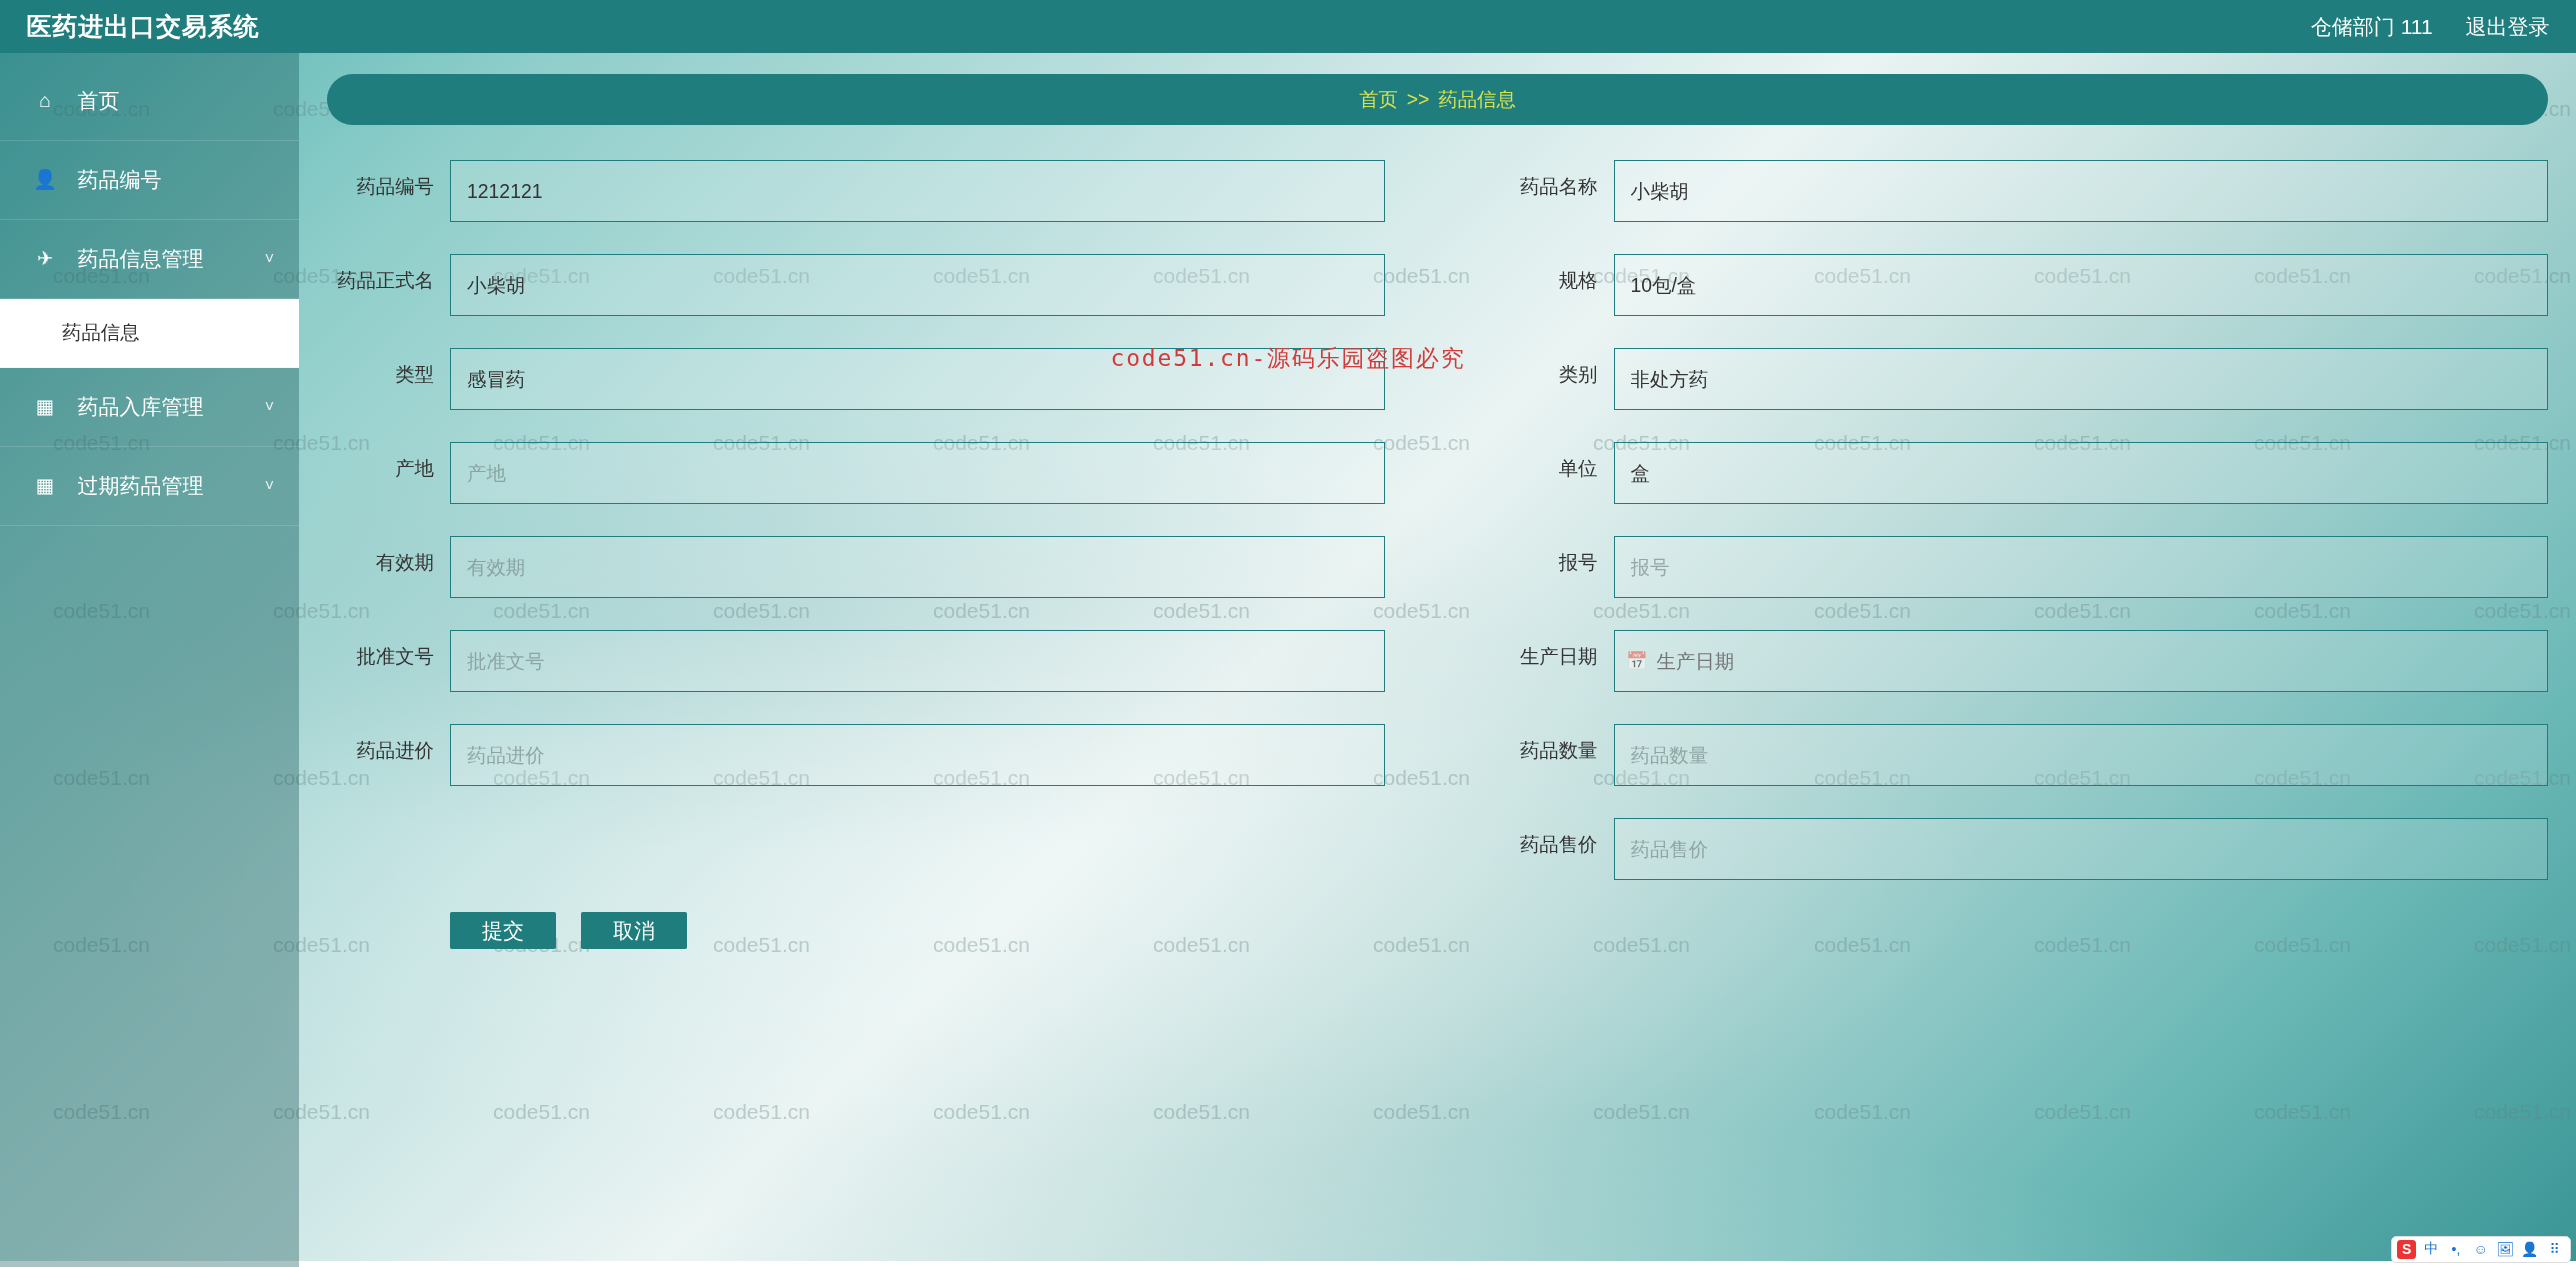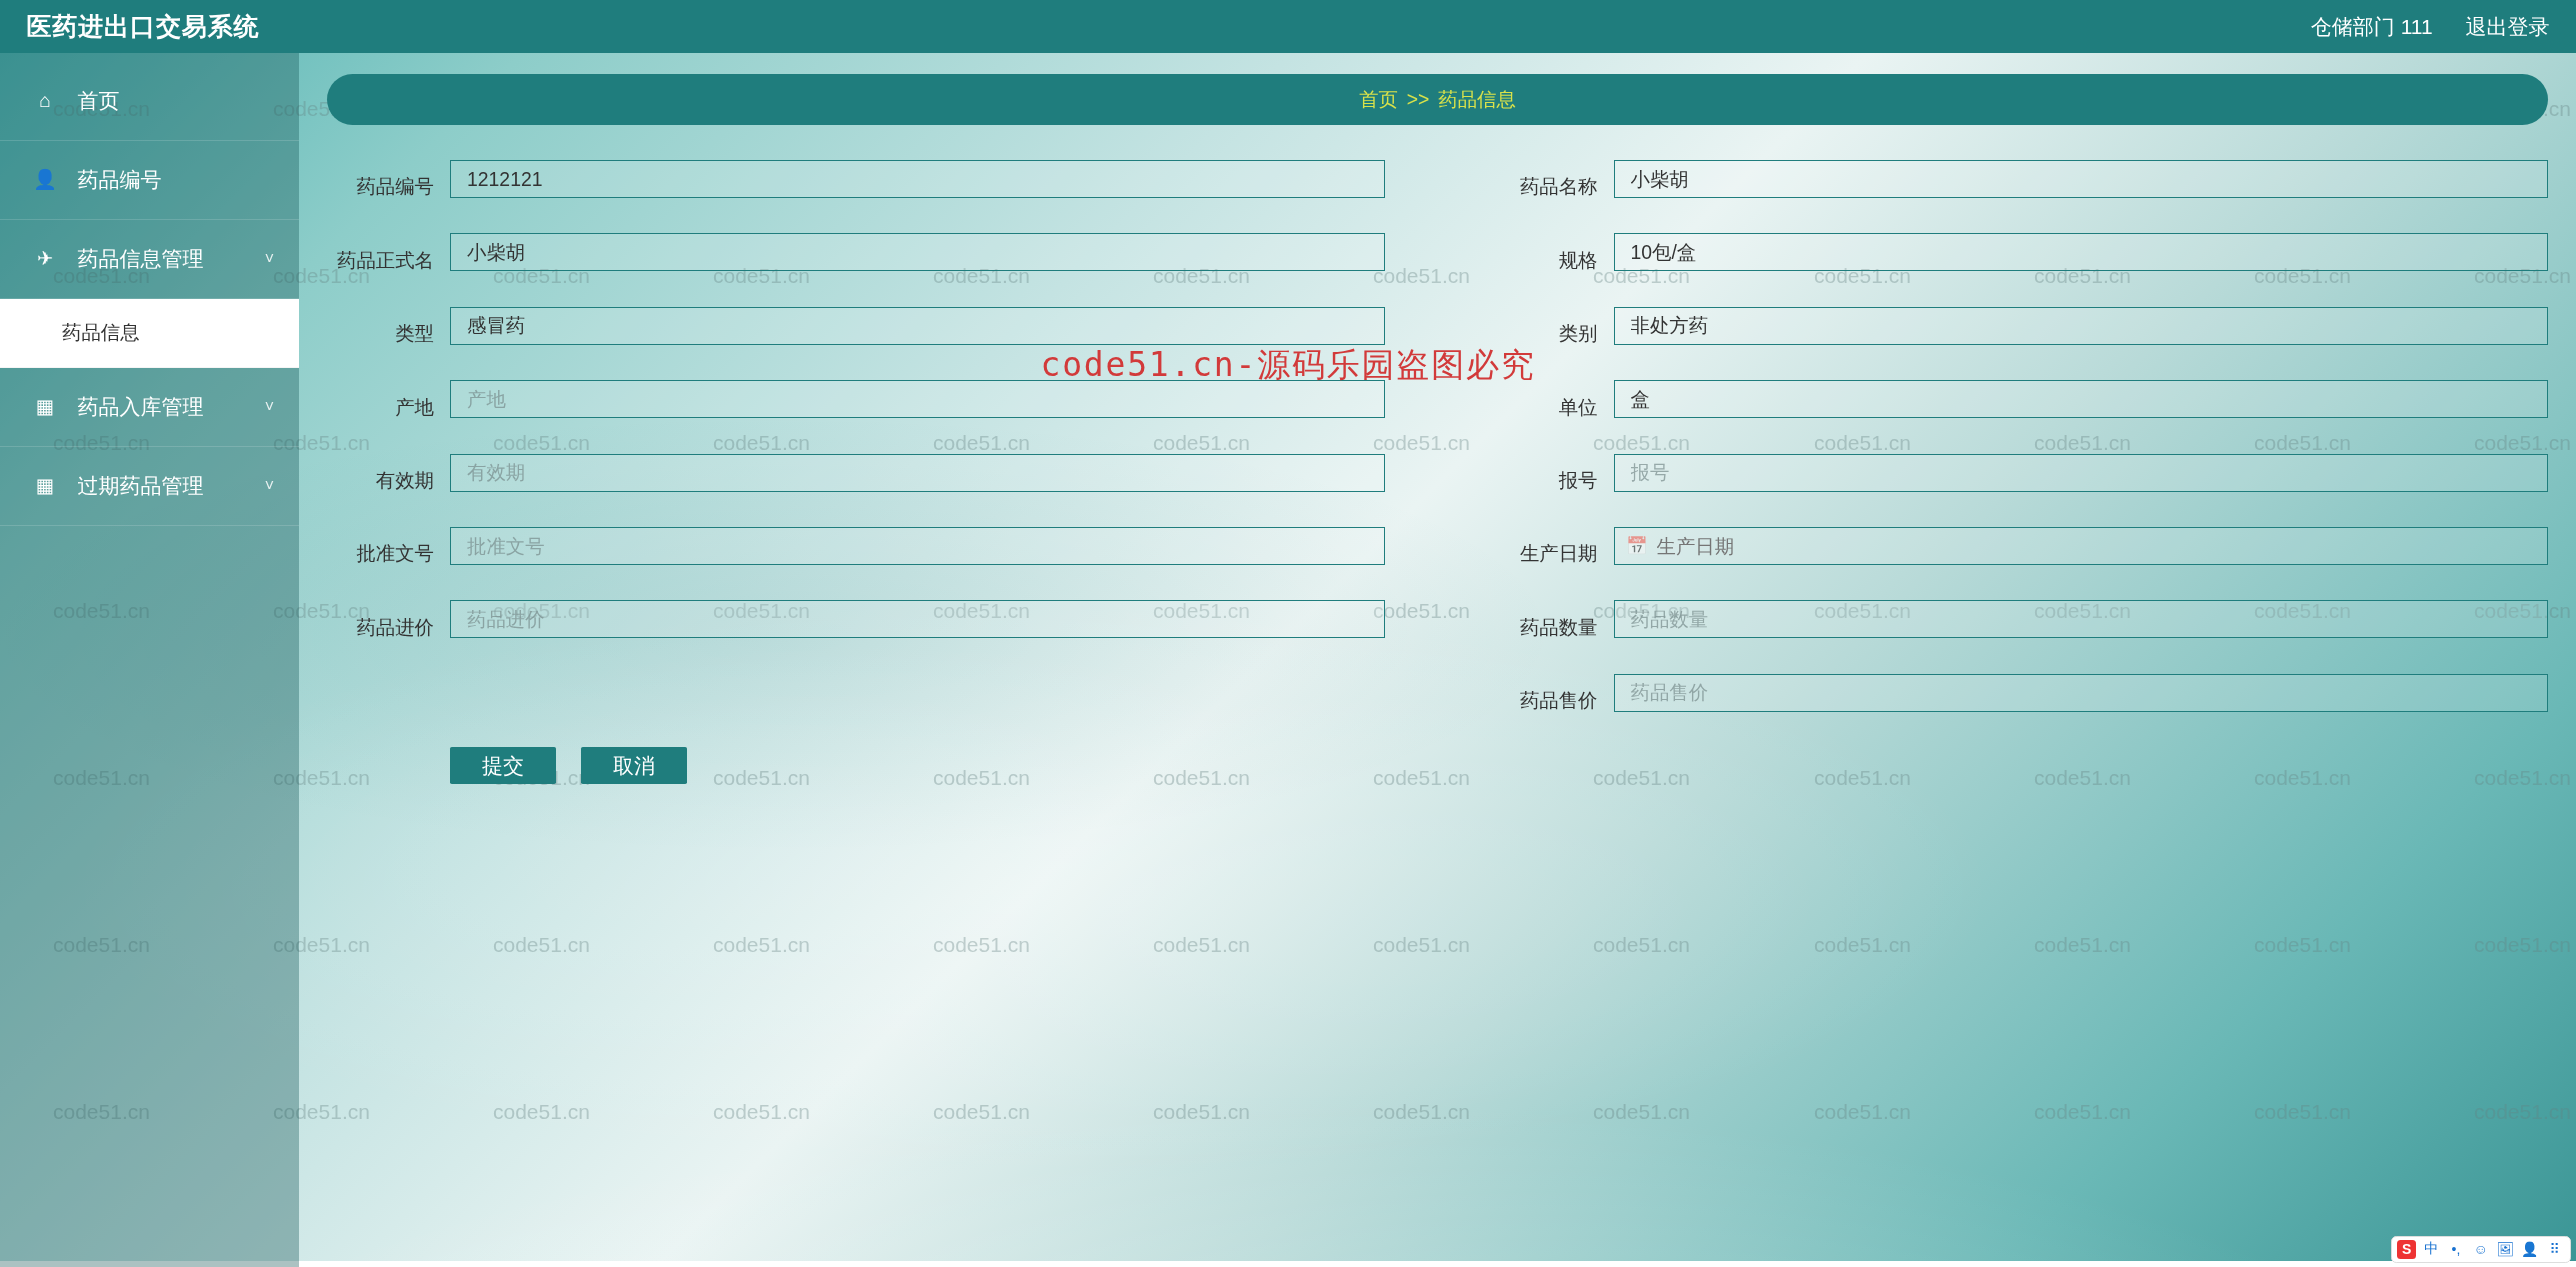--- a/index.html
+++ b/index.html
@@ -66,21 +66,21 @@
 }
 .breadcrumb .home { color: #d9e24a; }
 .breadcrumb .sep { color: #d9e24a; margin: 0 8.8px; }
 .breadcrumb .cur { color: #d9e24a; }
 .form { display: grid; grid-template-columns: 1fr 1fr; column-gap: 106px; }
 .col { display: flex; flex-direction: column; }
 .row { display: flex; align-items: flex-start; margin-bottom: 32px; }
 .lbl { width: 123px; text-align: right; padding-right: 16px; color: #333; font-size: 19.4px; padding-top: 12.3px; line-height: 1.5; }
 .inp {
   flex: 1;
-  height: 38px;
+  height: 62px;
   border: 1.8px solid #1f7d7d;
   background: rgba(255,255,255,0.15);
   padding: 0 16px;
   font-size: 19.4px;
   color: #333;
   outline: none;
 }
 .inp::placeholder { color: rgba(120,140,140,0.7); }
 .inp-date { position: relative; }
 .inp-date::before {
@@ -90,21 +90,21 @@
 .inp-date input { padding-left: 42px; width: 100%; height: 100%; border: none; background: transparent; font-size: 19.4px; }
 .actions { grid-column: 1 / -1; padding-left: 123px; display: flex; gap: 25px; }
 .btn {
   min-width: 106px; height: 37px;
   background: #1f7d7d; color: #fff;
   border: none; font-size: 21px;
   cursor: pointer; border-radius: 1.8px;
 }
 .center-wm {
   position: absolute; left: 50%; top: 343px; transform: translateX(-50%);
-  color: #d23a3a; font-size: 33px; font-family: "SimSun", monospace;
+  color: #d23a3a; font-size: 23px; font-family: "SimSun", monospace;
   letter-spacing: 1.8px; z-index: 6; pointer-events: none; white-space: nowrap;
 }
 .ime-bar {
   position: absolute; bottom: 5.3px; right: 5.3px; z-index: 20;
   display: flex; align-items: center; gap: 5.3px;
   background: #fff; border: 0.9px solid #ddd; border-radius: 5.3px;
   padding: 2.6px 5.3px; font-size: 14px;
 }
 .ime-s { background: #e33; color: #fff; width: 19.4px; height: 19.4px; border-radius: 3.5px; display: inline-flex; align-items: center; justify-content: center; font-weight: bold; }
 .ime-i { width: 19.4px; height: 19.4px; display: inline-flex; align-items: center; justify-content: center; color: #1670d0; }

